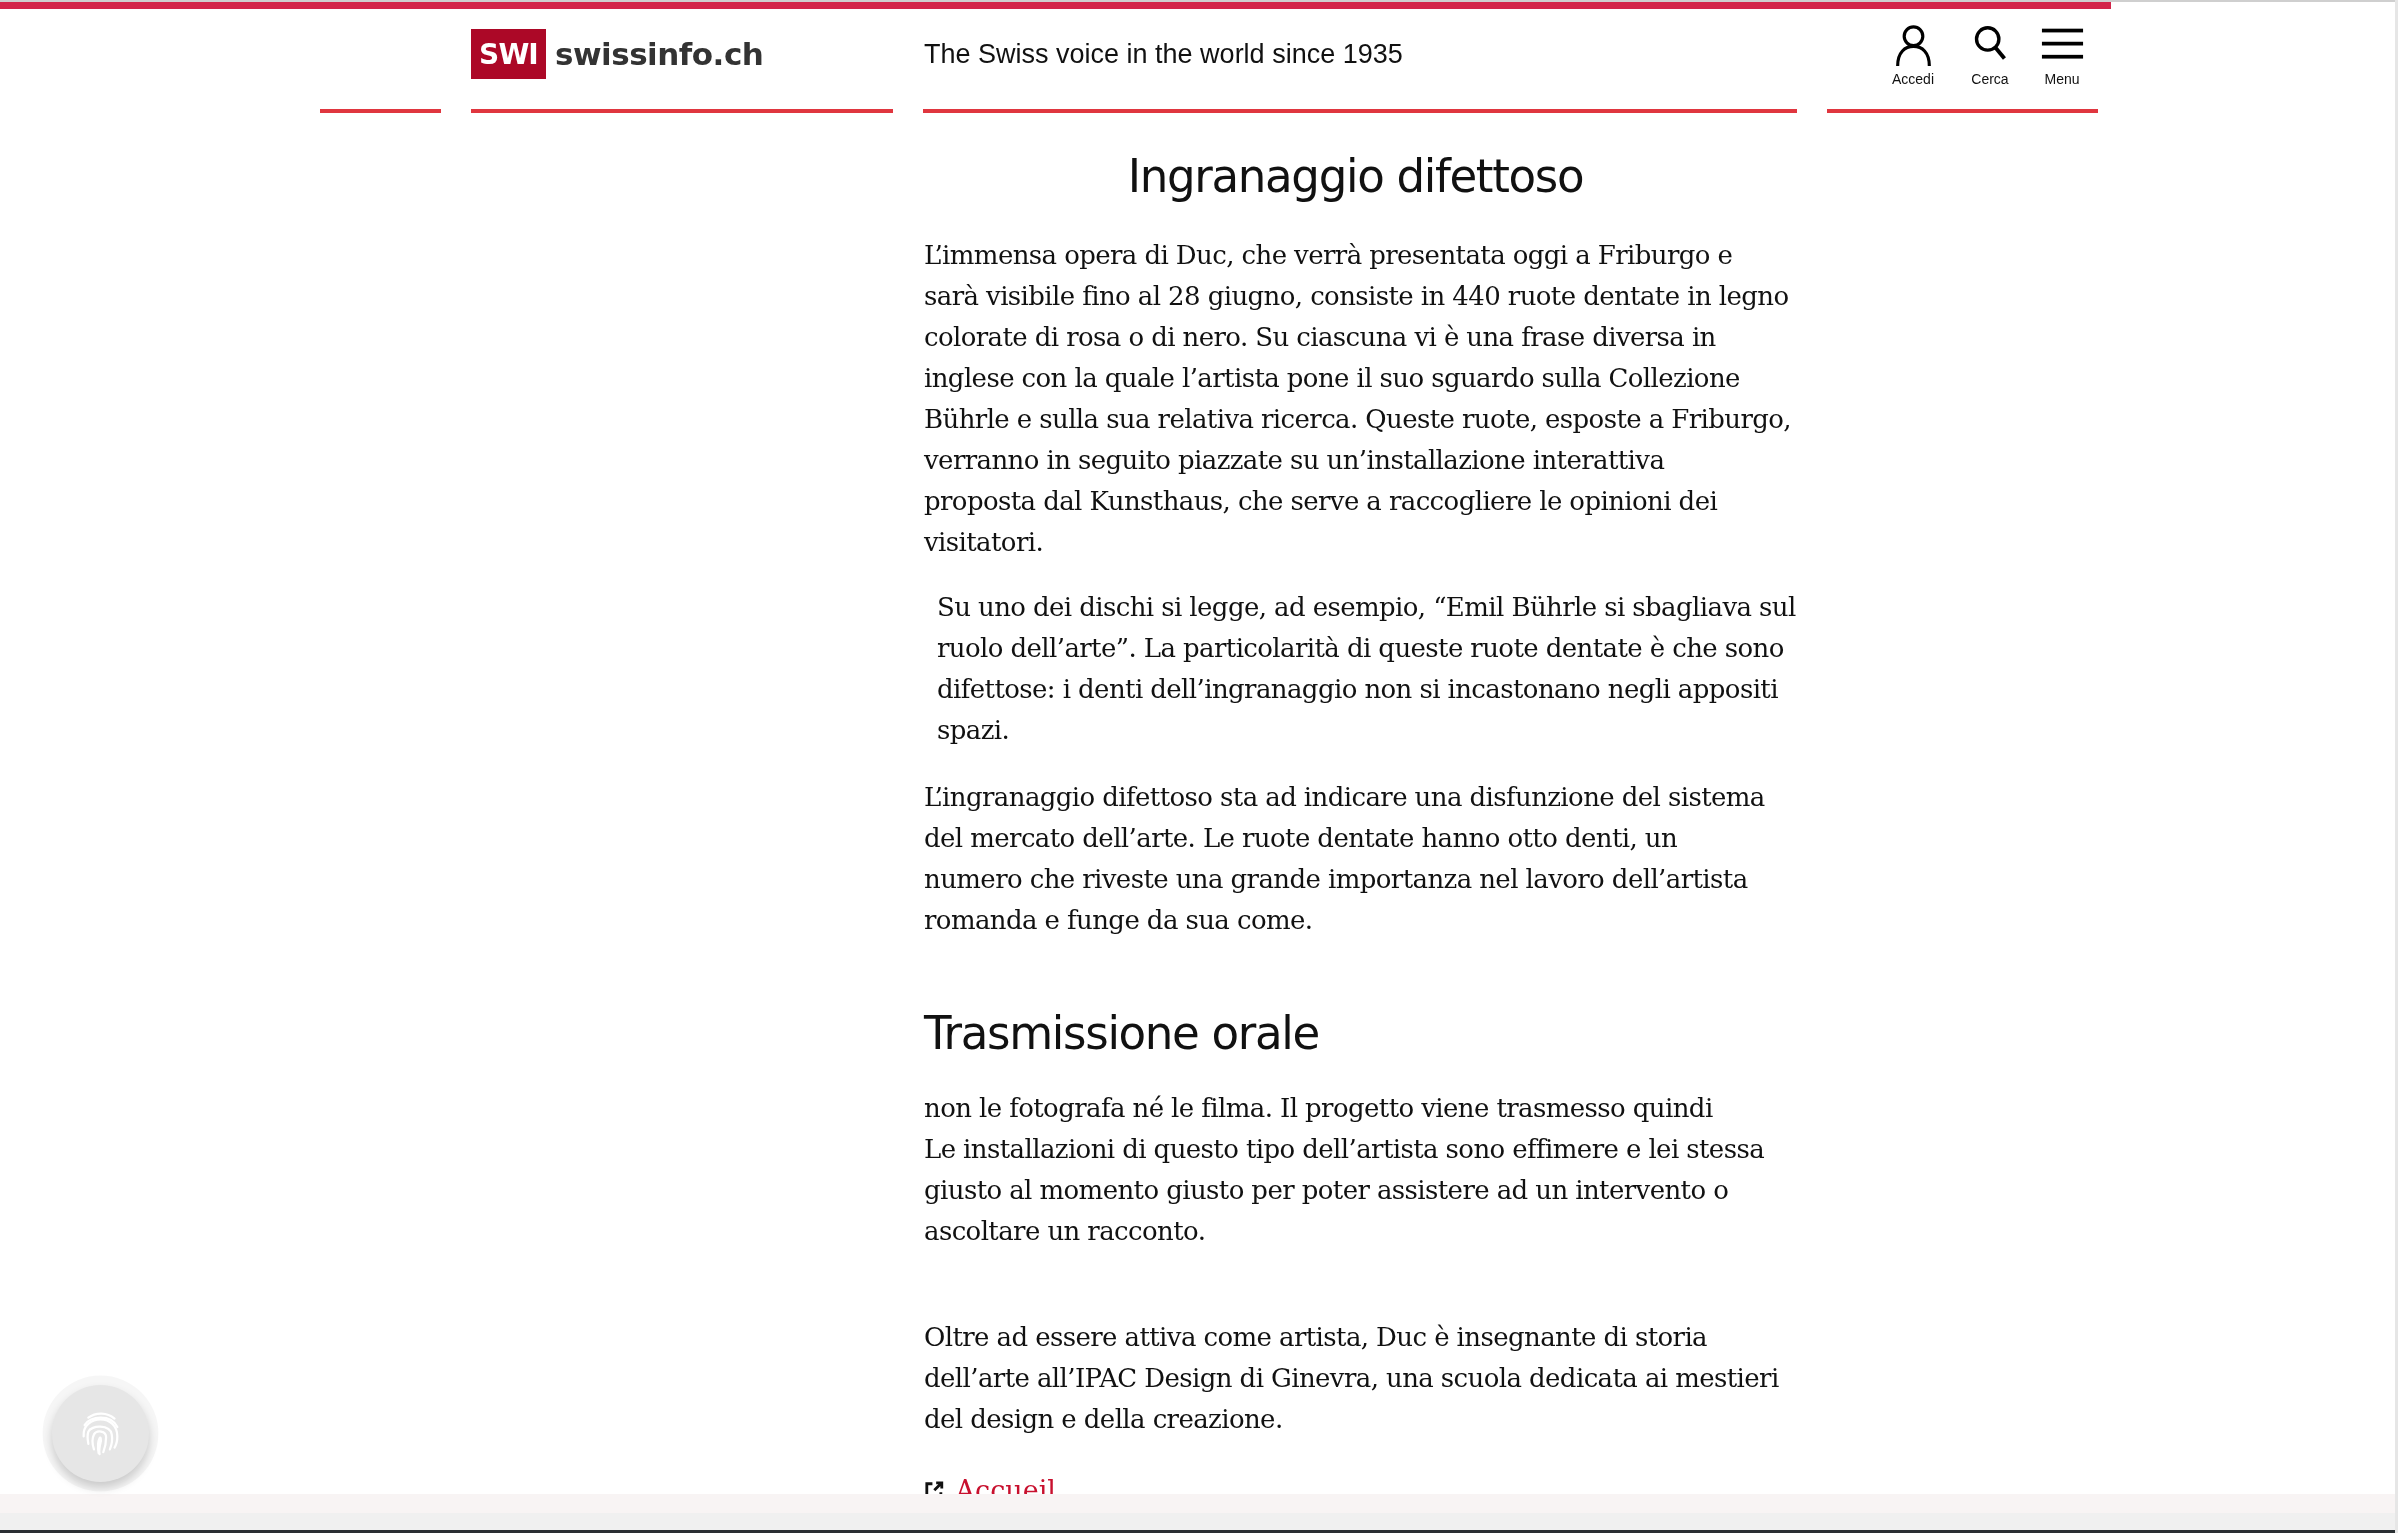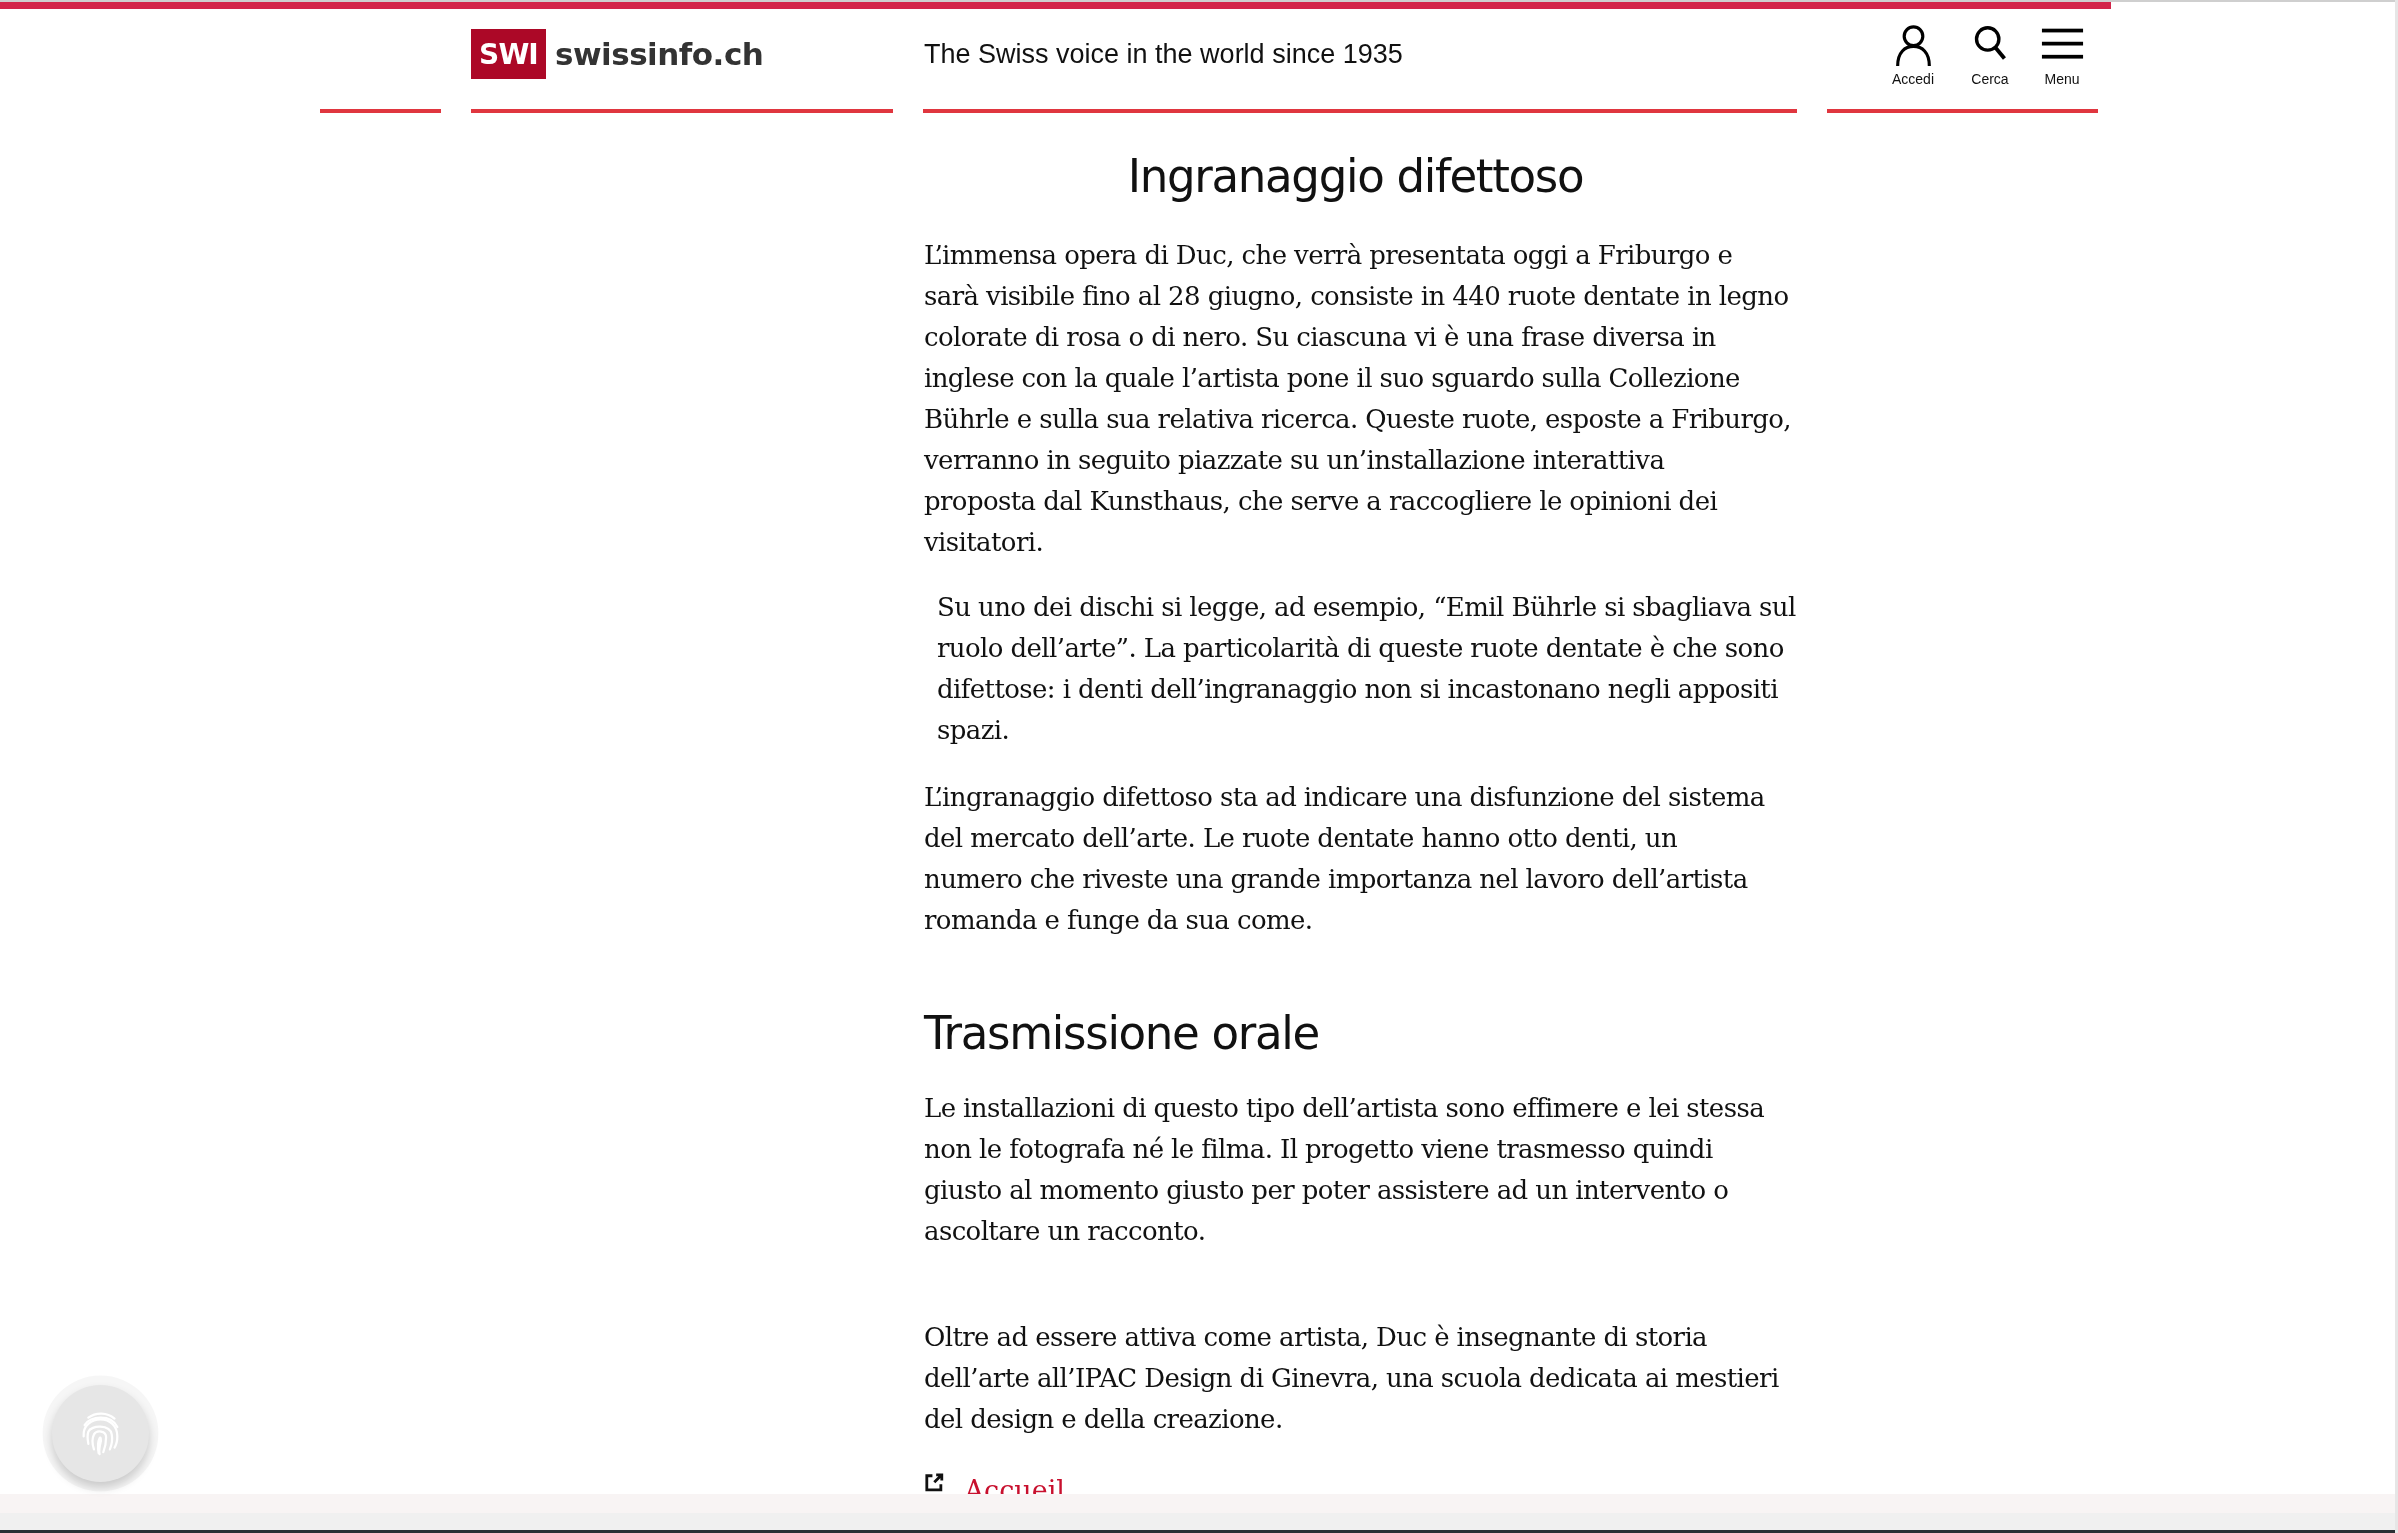--- a/index.html
+++ b/index.html
@@ -31,21 +31,21 @@
   .hbtn .lbl { position:absolute; left:0; right:0; top:47px; font-size:14px; color:#111; text-align:center; }
   .col { position:absolute; left:924px; width:899px; }
   h2.sec {
     margin:0; font-weight:normal; font-family:"DejaVu Sans", sans-serif;
     font-size:47px; letter-spacing:-1.4px; color:#111; line-height:56px; white-space:nowrap;
     transform:scaleX(0.96); transform-origin:left;
   }
   .para { font-family:"DejaVu Serif", serif; font-size:26px; line-height:41px; color:#111; }
   .para .ln { display:block; white-space:nowrap; letter-spacing:-0.6px; }
   .accueil { position:absolute; left:924px; top:1472px; font-family:"DejaVu Serif", serif; font-size:27px;
-    color:#c8102e; line-height:37px; cursor:pointer; display:flex; align-items:flex-start; gap:20px; }
+    color:#c8102e; line-height:37px; cursor:pointer; display:flex; align-items:center; gap:11px; }
   .accueil svg { flex:none; }
   .bottom-band1 { position:absolute; left:0; top:1494px; width:2399px; height:19px; background:#f8f4f4; }
   .bottom-band2 { position:absolute; left:0; top:1513px; width:2399px; height:17px; background:#f0f0f0; }
   .bottom-line { position:absolute; left:0; top:1530px; width:2399px; height:3.7px; background:#2a2f33; }
   .rightedge { position:absolute; left:2395px; top:0; width:3.7px; height:1534px; background:#e6e6e6; }
   .fp-btn {
     position:absolute; left:52px; top:1385px; width:97px; height:97px; border-radius:50%;
     background:#e6e6e6; box-shadow:0 5.6px 9.4px rgba(0,0,0,0.18), 0 0 0 9.4px rgba(240,240,240,0.6);
     cursor:pointer; display:flex; align-items:center; justify-content:center;
   }
@@ -116,22 +116,22 @@
       <span class="ln">L’ingranaggio difettoso sta ad indicare una disfunzione del sistema</span>
       <span class="ln">del mercato dell’arte. Le ruote dentate hanno otto denti, un</span>
       <span class="ln">numero che riveste una grande importanza nel lavoro dell’artista</span>
       <span class="ln">romanda e funge da sua come.</span>
     </div>
 
   <div class="col" style="top:1005px;">
     <h2 class="sec">Trasmissione orale</h2>
   </div>
   <div class="col para" style="top:1088px;">
+      <span class="ln">non le fotografa né le filma. Il progetto viene trasmesso quindi</span>
       <span class="ln">Le installazioni di questo tipo dell’artista sono effimere e lei stessa</span>
-      <span class="ln">non le fotografa né le filma. Il progetto viene trasmesso quindi</span>
       <span class="ln">giusto al momento giusto per poter assistere ad un intervento o</span>
       <span class="ln">ascoltare un racconto.</span>
     </div>
   <div class="col para" style="top:1317px;">
       <span class="ln">Oltre ad essere attiva come artista, Duc è insegnante di storia</span>
       <span class="ln">dell’arte all’IPAC Design di Ginevra, una scuola dedicata ai mestieri</span>
       <span class="ln">del design e della creazione.</span>
     </div>
 
   <a class="accueil">

